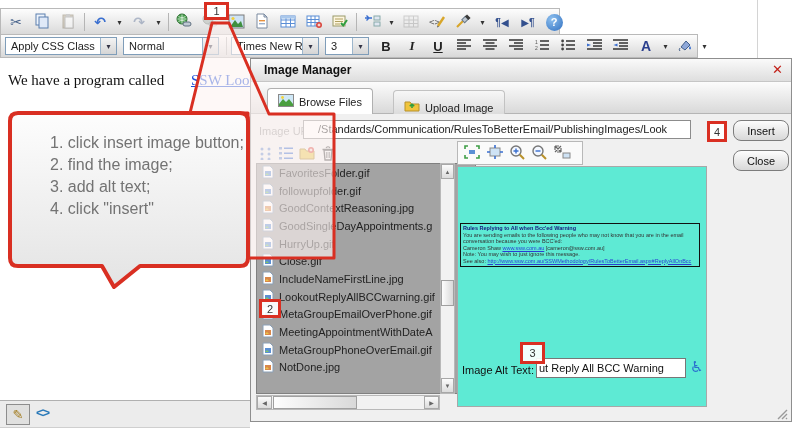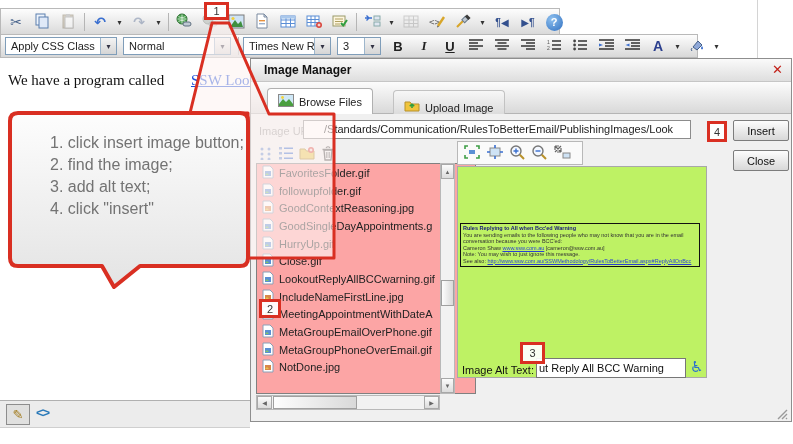--- a/index.html
+++ b/index.html
@@ -48,39 +48,39 @@
   #tabstrip{position:absolute;left:0;top:23px;width:100%;height:32px;
           background:linear-gradient(#fcfcfc,#d9d9d9);border-bottom:1px solid #b5b5b5;box-sizing:border-box;}
   .tab{position:absolute;display:flex;align-items:center;gap:5px;font-size:11px;color:#222;padding:0 10px;box-sizing:border-box;}
   #tab-browse{left:16px;top:6px;height:26px;background:#fff;border:1px solid #b0b0b0;border-bottom:none;
           border-radius:4px 4px 0 0;z-index:2;}
   #tab-upload{left:142px;top:8px;height:24px;background:linear-gradient(#f7f7f7,#dcdcdc);
           border:1px solid #c2c2c2;border-bottom:none;border-radius:4px 4px 0 0;align-items:flex-end;}
   #urlrow-label{position:absolute;left:8px;top:66px;color:#9a9a9a;font-size:11px;}
   #urlrow-value{position:absolute;left:52px;top:61px;width:388px;height:19px;background:#fff;
           border:1px solid #8c8c8c;box-sizing:border-box;font-size:11px;color:#222;line-height:17px;
-          padding-left:20px;white-space:nowrap;overflow:hidden;}
+          padding-left:14px;white-space:nowrap;overflow:hidden;}
   .dlgbtn{position:absolute;left:482px;width:56px;height:21px;background:linear-gradient(#fdfdfd,#d8d8d8);
-          border:1px solid #7c7c7c;border-radius:2px;font-size:11px;color:#111;
+          border:1px solid #7c7c7c;border-radius:8px;font-size:11px;color:#111;
           display:flex;align-items:center;justify-content:center;box-sizing:border-box;}
   #btn-insert{top:61px;}  #btn-close{top:91px;}
   #minibar{position:absolute;left:8px;top:86px;display:flex;gap:6px;align-items:center;}
   
-  #filelist{position:absolute;left:5px;top:104px;width:220px;height:231px;background:#fca5a5;
+  #filelist{position:absolute;left:5px;top:104px;width:220px;height:231px;background:#a3a3a3;
           border:1px solid #808080;box-sizing:border-box;overflow:hidden;}
   .frow{height:17.7px;display:flex;align-items:center;gap:5px;padding-left:5px;white-space:nowrap;}
   .fname{font-size:11px;color:#222;}
   .sb{position:absolute;background:#f2f2f2;border:1px solid #b9b9b9;box-sizing:border-box;}
   .sbbtn{position:absolute;background:linear-gradient(#fbfbfb,#dcdcdc);border:1px solid #a8a8a8;
           display:flex;align-items:center;justify-content:center;font-size:6px;color:#666;box-sizing:border-box;}
   .sbthumb{position:absolute;background:linear-gradient(90deg,#fdfdfd,#d9d9d9);border:1px solid #a0a0a0;box-sizing:border-box;}
   
   #pvtoolbar{position:absolute;left:206px;top:82px;width:126px;height:24px;background:#fafafa;
           border:1px solid #b8b8b8;box-sizing:border-box;display:flex;align-items:center;gap:5px;padding-left:5px;}
-  #preview{position:absolute;left:206px;top:107px;width:250px;height:212px;background:#bef264;
+  #preview{position:absolute;left:206px;top:107px;width:250px;height:241px;background:#5eead4;
           border:1px solid #a8a8a8;box-sizing:border-box;}
   #warnimg{position:absolute;left:2px;top:56px;width:240px;height:44px;border:1px solid #111;
           box-sizing:border-box;padding:1px 2px;overflow:hidden;font-size:5.5px;line-height:6.5px;color:#333;}
   #warnimg .wtitle{font-weight:bold;color:#16167d;}
   #warnimg .wlink{color:#2a3fd4;text-decoration:underline;word-break:break-all;}
   #altlabel{position:absolute;left:4px;top:197px;font-size:11px;color:#111;}
   #altinput{position:absolute;left:78px;top:191px;width:150px;height:20px;border:1px solid #777;
           font-size:11px;color:#111;padding:0 2px;box-sizing:border-box;font-family:"Liberation Sans",sans-serif;}
   #a11y{position:absolute;left:232px;top:191px;font-size:15px;color:#2a6fce;}
   #grip{position:absolute;left:524px;top:348px;}
@@ -214,21 +214,21 @@
   <span class="tbtn">
       <span class="help-circle">?</span>
     </span>
 </div>
 
 <div id="tbrow2" class="tbrow">
   <span class="selbox" style="width:112px">
     <span class="seltxt">Apply CSS Class</span>
     <span class="selbtn">▾</span>
   </span>
-  <span class="selbox" style="width:108px">
+  <span class="selbox" style="width:96px">
     <span class="seltxt">Normal</span>
     <span class="selbtn">▾</span>
   </span>
   <span class="tsep"></span>
   <span class="selbox" style="width:88px">
     <span class="seltxt">Times New Roma</span>
     <span class="selbtn">▾</span>
   </span>
   <span class="selbox" style="width:44px">
     <span class="seltxt">3</span>
@@ -410,48 +410,48 @@
         <span><svg width="12" height="14">
             <path d="M1 1h7l3 3v9H1z" fill="#fff" stroke="#8aa0b8"></path>
             <rect x="3" y="6" width="6" height="5" fill="#5a8fd4"></rect>
             <path d="M3 10 l2-2 2 2z" fill="#7fc46a"></path>
           </svg></span>
         <span class="fname">Close.gif</span>
       </div>
     <div class="frow">
         <span><svg width="12" height="14">
             <path d="M1 1h7l3 3v9H1z" fill="#fff" stroke="#8aa0b8"></path>
-            <rect x="3" y="6" width="6" height="5" fill="#5a8fd4"></rect>
-            <path d="M3 10 l2-2 2 2z" fill="#7fc46a"></path>
-          </svg></span>
-        <span class="fname">LookoutReplyAllBCCwarning.gif</span>
-      </div>
-    <div class="frow">
-        <span><svg width="12" height="14">
-            <path d="M1 1h7l3 3v9H1z" fill="#fff" stroke="#8aa0b8"></path>
             <rect x="3" y="6" width="6" height="5" fill="#d98749"></rect>
             <path d="M3 10 l2-2 2 2z" fill="#e8c44a"></path>
           </svg></span>
         <span class="fname">IncludeNameFirstLine.jpg</span>
       </div>
     <div class="frow">
         <span><svg width="12" height="14">
             <path d="M1 1h7l3 3v9H1z" fill="#fff" stroke="#8aa0b8"></path>
+            <rect x="3" y="6" width="6" height="5" fill="#5a8fd4"></rect>
+            <path d="M3 10 l2-2 2 2z" fill="#7fc46a"></path>
+          </svg></span>
+        <span class="fname">LookoutReplyAllBCCwarning.gif</span>
+      </div>
+    <div class="frow">
+        <span><svg width="12" height="14">
+            <path d="M1 1h7l3 3v9H1z" fill="#fff" stroke="#8aa0b8"></path>
+            <rect x="3" y="6" width="6" height="5" fill="#5a8fd4"></rect>
+            <path d="M3 10 l2-2 2 2z" fill="#7fc46a"></path>
+          </svg></span>
+        <span class="fname">MetaGroupEmailOverPhone.gif</span>
+      </div>
+    <div class="frow">
+        <span><svg width="12" height="14">
+            <path d="M1 1h7l3 3v9H1z" fill="#fff" stroke="#8aa0b8"></path>
             <rect x="3" y="6" width="6" height="5" fill="#d98749"></rect>
             <path d="M3 10 l2-2 2 2z" fill="#e8c44a"></path>
           </svg></span>
         <span class="fname">MeetingAppointmentWithDateA</span>
-      </div>
-    <div class="frow">
-        <span><svg width="12" height="14">
-            <path d="M1 1h7l3 3v9H1z" fill="#fff" stroke="#8aa0b8"></path>
-            <rect x="3" y="6" width="6" height="5" fill="#5a8fd4"></rect>
-            <path d="M3 10 l2-2 2 2z" fill="#7fc46a"></path>
-          </svg></span>
-        <span class="fname">MetaGroupEmailOverPhone.gif</span>
       </div>
     <div class="frow">
         <span><svg width="12" height="14">
             <path d="M1 1h7l3 3v9H1z" fill="#fff" stroke="#8aa0b8"></path>
             <rect x="3" y="6" width="6" height="5" fill="#5a8fd4"></rect>
             <path d="M3 10 l2-2 2 2z" fill="#7fc46a"></path>
           </svg></span>
         <span class="fname">MetaGroupPhoneOverEmail.gif</span>
       </div>
     <div class="frow">

